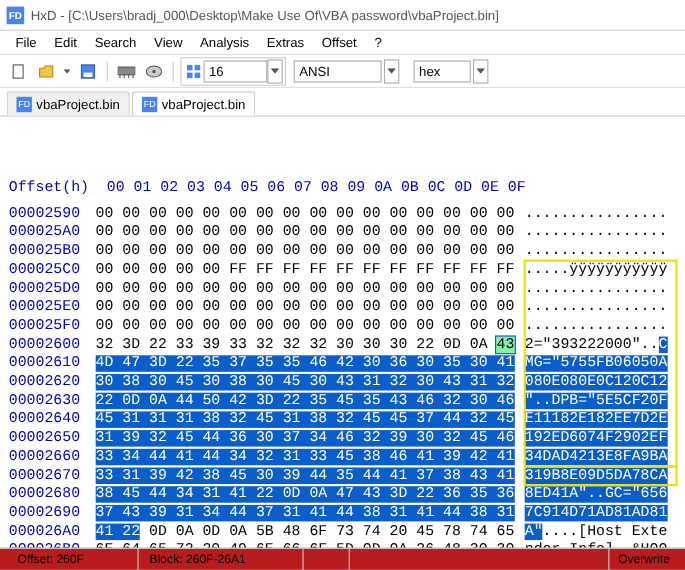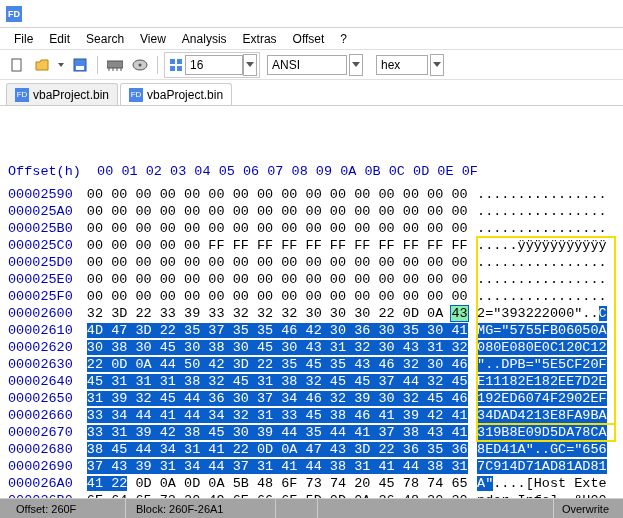--- a/index.html
+++ b/index.html
@@ -105,32 +105,35 @@
     position: absolute;
     border: 2px solid #f2e100;
     pointer-events: none;
   }
   .statusbar {
     position: absolute;
     bottom: 0; left: 0; right: 0;
     display: flex;
     border-top: 1px solid #ccc;
     height: 20px;
-    background: #a3a3a3;
+    background: #b91c1c;
     font-size: 11px;
     align-items: center;
     padding: 0 6px;
   }
   .status-cell { border-right: 1px solid #ccc; padding: 0 10px; height: 100%; display:flex; align-items:center; }
 </style>
 </head>
 <body>
 
 <div class="titlebar">
   <div class="app-icon">FD</div>
+  <span class="title">
+    <span>HxD</span><span> - [C:\Users\bradj_000\Desktop\Make Use Of\VBA password\vbaProject.bin]</span>
+  </span>
 </div>
 
 <div class="menubar" id="menubar">
     <div class="menu-item">File</div>
     <div class="menu-item">Edit</div>
     <div class="menu-item">Search</div>
     <div class="menu-item">View</div>
     <div class="menu-item">Analysis</div>
     <div class="menu-item">Extras</div>
     <div class="menu-item">Offset</div>

